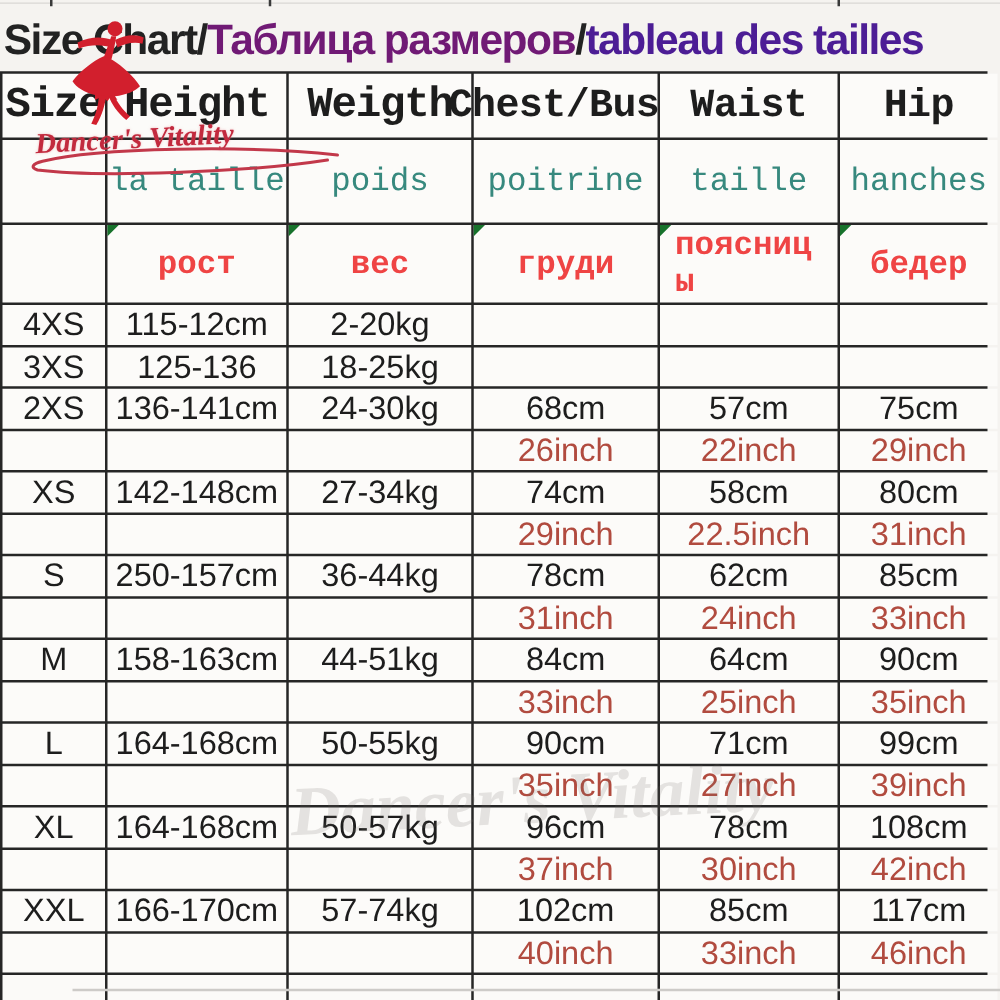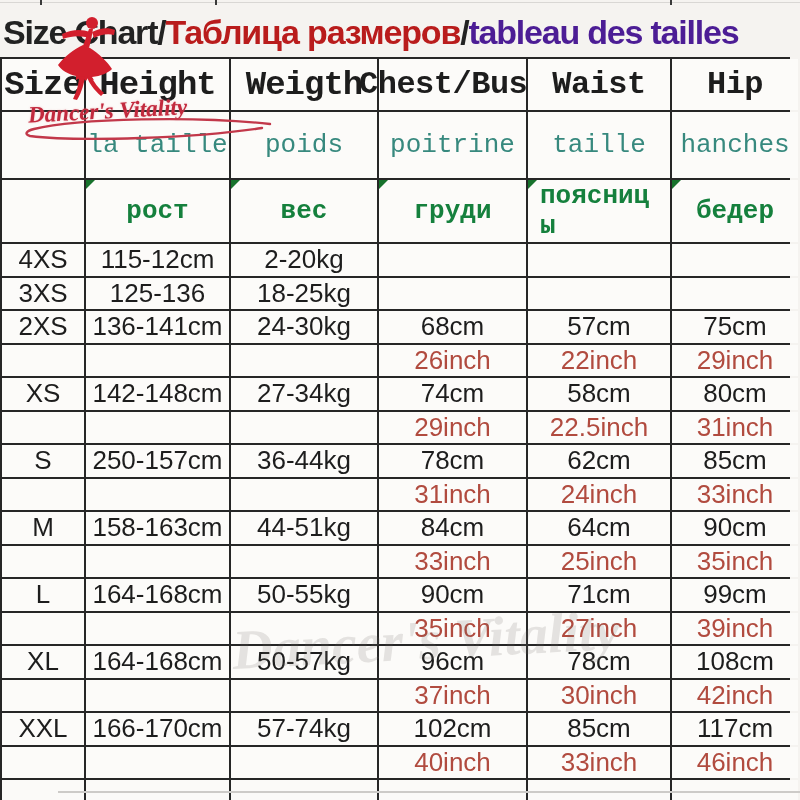--- a/index.html
+++ b/index.html
@@ -2,41 +2,41 @@
 <html><head>
 <meta charset="utf-8">
 <style>
   html,body{margin:0;padding:0;width:800px;height:800px;overflow:hidden;
     background:#f5f3f0;font-family:"Liberation Sans",sans-serif;position:relative;}
   .stage{position:absolute;inset:0;width:800px;height:800px;overflow:hidden;}
 
   
   .title{position:absolute;top:13px;left:3px;width:797px;white-space:nowrap;
     font-size:34px;font-weight:bold;letter-spacing:-1.2px;color:#222;z-index:2;}
-  .title .t-ru{color:#b91c1c;}
+  .title .t-ru{color:#701a75;}
   .title .t-fr{color:#4c1d95;}
 
   
   .topline{position:absolute;top:2px;left:0;width:800px;height:1px;background:#d9d7d4;z-index:5;}
   .tick{position:absolute;top:0;width:2px;height:5px;background:#3a3a3a;z-index:5;}
 
   
   .grid{position:absolute;top:57px;left:0;width:786px;z-index:1;
     display:grid;grid-template-columns:82px 143px 146px 147px 142px 126px;
     grid-template-rows:51px 66px 62px repeat(16,31.5px) 20px;
     gap:2px;padding:2px;background:#262626;}
   .cell{background:#fcfbf9;display:flex;align-items:center;justify-content:center;
     position:relative;overflow:visible;}
 
   .hdr{font-family:"Liberation Mono","DejaVu Sans Mono",monospace;font-weight:bold;color:#1d1d1d;}
   .hdr-lg{font-size:34px;letter-spacing:-1px;}
   .hdr-sm{font-size:32px;letter-spacing:-0.5px;}
 
   .fr{font-family:"Liberation Mono","DejaVu Sans Mono",monospace;font-size:26px;color:#37897e;}
-  .ru{font-family:"Liberation Mono","DejaVu Sans Mono",monospace;font-size:26px;font-weight:bold;color:#15803d;}
+  .ru{font-family:"Liberation Mono","DejaVu Sans Mono",monospace;font-size:26px;font-weight:bold;color:#ef4444;}
   .mark::before{content:"";position:absolute;top:0;left:0;
     border-top:9px solid #17722c;border-right:9px solid transparent;}
   .wrapnarrow{display:inline-block;width:118px;text-align:left;
     word-break:break-all;line-height:30px;}
 
   .dv{font-size:26px;color:#1d1d1d;}
   .inch{color:#b14b3f;}
   .pcell{background:#fbfaf8;}
 
   

